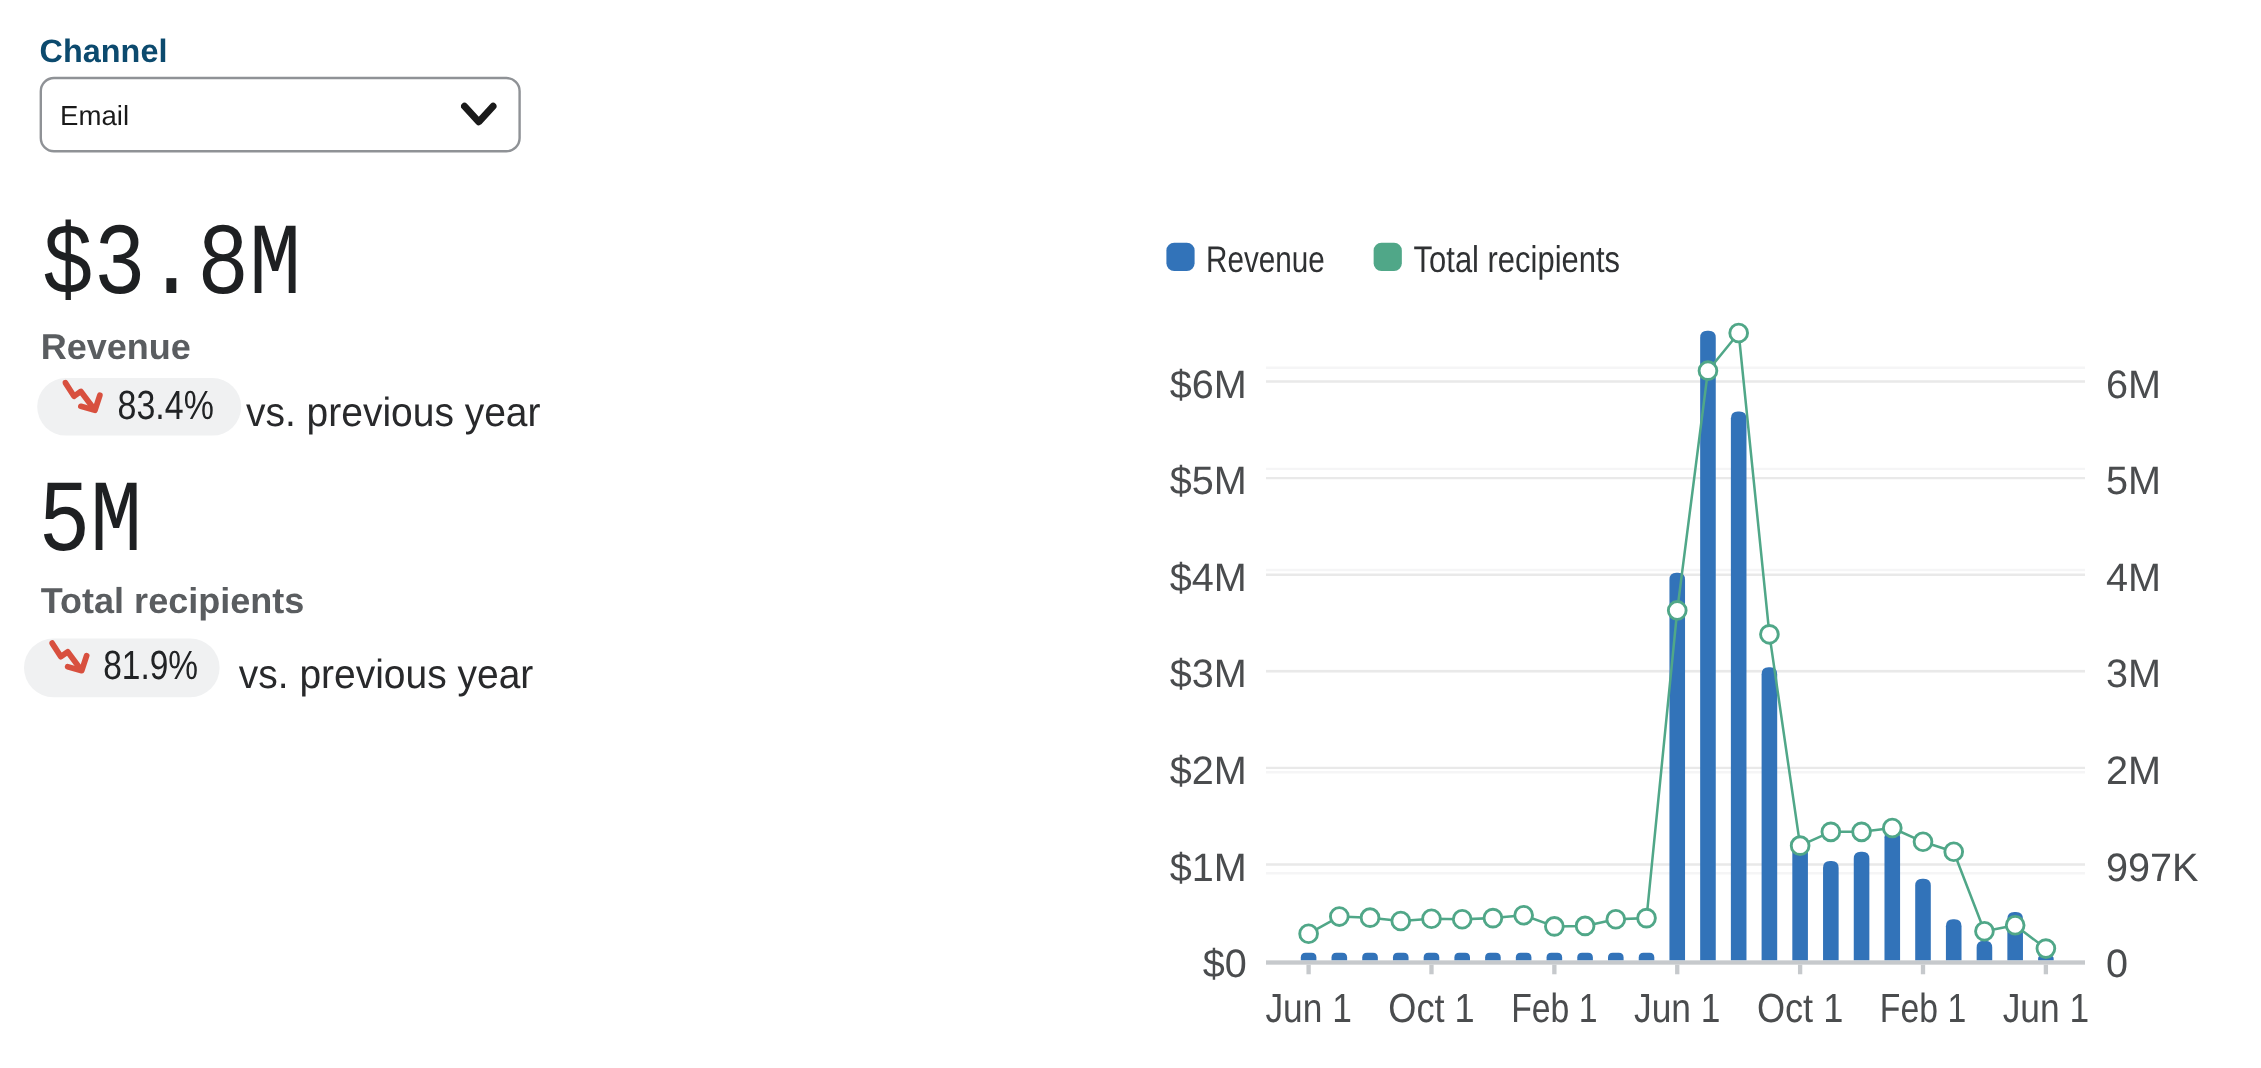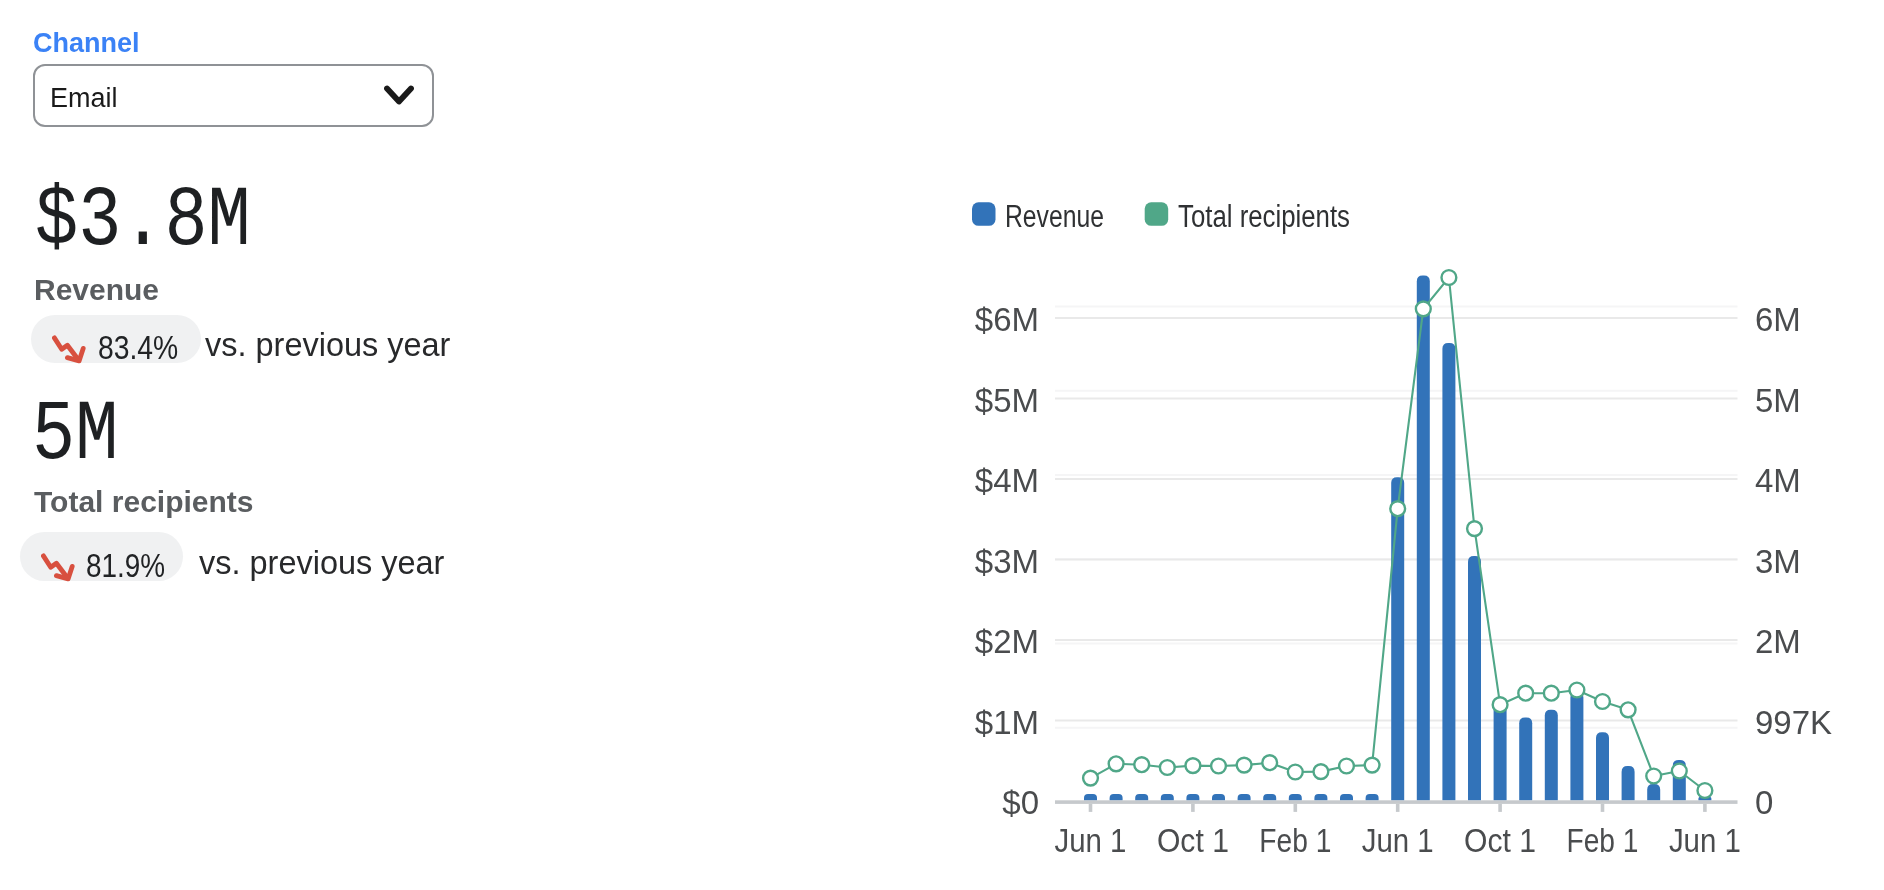--- a/index.html
+++ b/index.html
@@ -1,25 +1,25 @@
 <!DOCTYPE html>
 <html><head><meta charset="utf-8"><title>Marketing</title><style>
 *{margin:0;padding:0;box-sizing:border-box;}
 html,body{width:1884px;height:890px;background:#ffffff;font-family:"Liberation Sans",sans-serif;position:relative;overflow:hidden;}
 .abs{position:absolute;}
 .big{font-family:"Liberation Mono",monospace;font-size:85px;font-weight:400;color:#1e2022;transform:scaleX(0.846);transform-origin:0 0;white-space:nowrap;line-height:1;letter-spacing:0;}
 .sublabel{font-weight:700;font-size:30px;color:#5a5d60;line-height:1;}
-.pill{background:#f0f1f2;border-radius:24.5px;display:flex;align-items:flex-end;}
+.pill{background:#f0f1f2;border-radius:24.5px;display:flex;align-items:flex-start;}
 .pct{font-size:34px;color:#212325;transform-origin:0 50%;position:relative;top:4px;}
 .vs{font-size:34px;color:#28292b;line-height:1;transform:scaleX(0.955);transform-origin:0 0;white-space:nowrap;}
 </style></head>
 <body>
-<div class="abs" style="left:33px;top:30px;font-size:27px;font-weight:700;color:#3b82f6;line-height:1;">Channel</div>
+<div class="abs" style="left:33px;top:30px;font-size:27px;font-weight:700;color:#0c4a6e;line-height:1;">Channel</div>
 <div class="abs" style="left:33px;top:64px;width:401px;height:63px;border:2px solid #8f9296;border-radius:12px;"></div>
-<div class="abs" style="left:50px;top:85px;font-size:27px;color:#1a1a1a;line-height:1;">Email</div>
+<div class="abs" style="left:50px;top:85px;font-size:23px;color:#1a1a1a;line-height:1;">Email</div>
 <svg class="abs" style="left:384px;top:85px;" width="30" height="22" viewBox="0 0 30 22" fill="none">
     <path d="M3 3.5 L15 16.5 L27 3.5" stroke="#1a1a1a" stroke-width="5.8" stroke-linecap="round" stroke-linejoin="round"></path>
   </svg>
 
 <div class="abs big" id="num1" style="left:35px;top:179px;">$3.8M</div>
 <div class="abs sublabel" style="left:34px;top:275px;">Revenue</div>
 <div class="abs pill" style="left:31px;top:314.5px;width:169.5px;height:48px;">
   <span style="margin-left:21px;display:flex;position:relative;top:1px;">
       <svg width="34" height="29" viewBox="0 0 34 29" fill="none">
         <path d="M2.4 2.9 L9.7 14.2 L15.4 10.2 L25.6 23.8" stroke="#d8503f" stroke-width="4.8" stroke-linecap="round" stroke-linejoin="round"></path>

